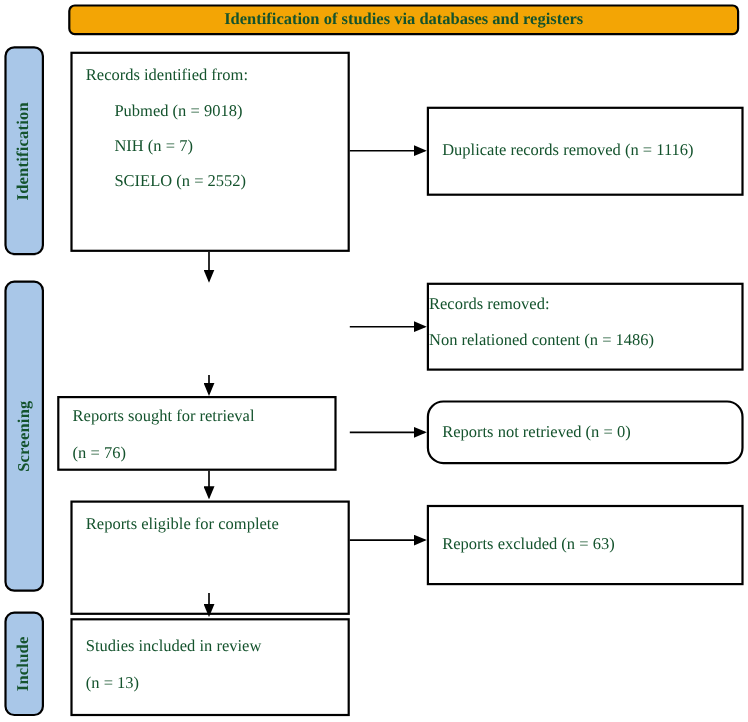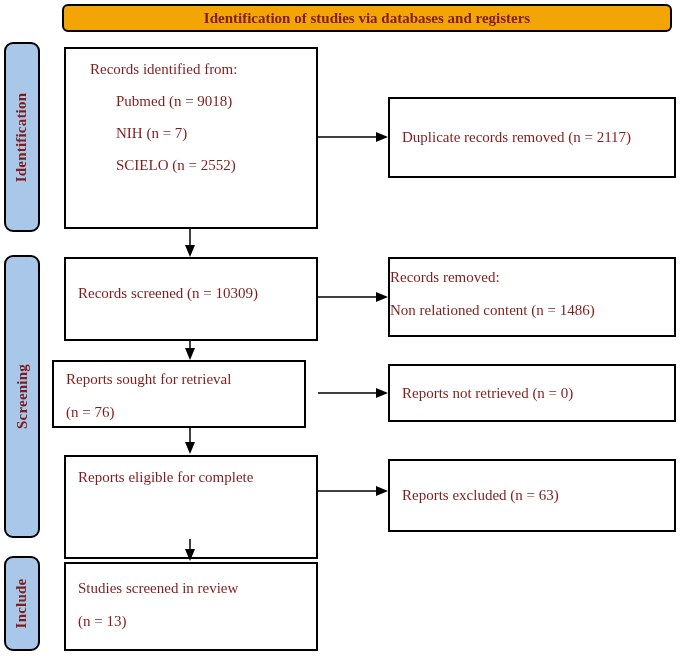--- a/index.html
+++ b/index.html
@@ -1,18 +1,18 @@
 <!DOCTYPE html>
 <html style="--banner-bg: #F3A505; --sidebar-bg: #A9C7E8;"><head>
 <meta charset="utf-8">
 <style>
   html,body{margin:0;padding:0;background:#fff;}
   .canvas{
     position:relative;width:680px;height:656px;background:#ffffff;
-    font-family:"Liberation Serif", serif;color:#7f1d1d;font-size:15px;
+    font-family:"Liberation Serif", serif;color:#14532d;font-size:15px;
     overflow:hidden;
   }
   .banner{
     position:absolute;left:62px;top:4px;width:610px;height:28px;
     background:var(--banner-bg,#F3A505);
     border:2px solid #000;border-radius:6px;
     display:flex;align-items:center;justify-content:center;
     font-weight:bold;font-size:15px;box-sizing:border-box;
   }
   .tab{
@@ -28,30 +28,30 @@
   }
   .tab-identification{top:42px;height:190px;}
   .tab-screening{top:255px;height:283px;}
   .tab-include{top:556px;height:95px;}
   .box{
     position:absolute;background:#fff;border:2px solid #000;
     box-sizing:border-box;overflow:hidden;
   }
   .line{white-space:nowrap;}
   .indent{padding-left:26px;font-family:Liberation Serif, serif;}
-  .box-a{left:64px;top:47px;width:254px;height:182px;padding:4px 8px 0 24px;}
+  .box-a{left:64px;top:47px;width:254px;height:182px;padding:4px 8px 0 12px;}
   .box-a .line{line-height:32px;}
   .box-b{left:388px;top:97px;width:288px;height:81px;display:flex;align-items:center;padding-left:12px;}
   .box-c{left:64px;top:257px;width:254px;height:84px;padding:18px 8px 0 12px;}
   .box-c .line{line-height:33px;}
   .box-d{left:388px;top:257px;width:288px;height:80px;padding:2px 8px 0 0;}
   .box-d .line{line-height:33px;}
   .box-e{left:52px;top:360px;width:254px;height:68px;padding:1px 8px 0 12px;}
   .box-e .line{line-height:33px;}
-  .box-f{left:388px;top:364px;width:288px;height:58px;display:flex;align-items:center;padding-left:12px;}
+  .box-f{left:388px;top:364px;width:288px;height:58px;display:flex;align-items:center;padding-left:12px;border-radius:15px;}
   .box-g{left:64px;top:455px;width:254px;height:104px;padding:9px 8px 0 12px;}
   .box-g .line{line-height:22px;}
   .box-h{left:388px;top:459px;width:288px;height:73px;display:flex;align-items:center;padding-left:12px;}
   .box-i{left:64px;top:562px;width:254px;height:89px;padding:8px 8px 0 12px;}
   .box-i .line{line-height:33px;}
   .arrows{position:absolute;left:0;top:0;pointer-events:none;}
 </style>
 </head>
 <body>
 
@@ -72,26 +72,23 @@
   </div>
 
   <div class="box box-a">
     <div class="line">Records identified from:</div>
     <div class="line indent">Pubmed (n = 9018)</div>
     <div class="line indent">NIH (n = 7)</div>
     <div class="line indent">SCIELO (n = 2552)</div>
   </div>
 
   <div class="box box-b">
-    <div class="line">Duplicate records removed  (n = 2117)</div>
+    <div class="line">Duplicate records removed  (n = 1116)</div>
   </div>
 
-  <div class="box box-c">
-    <div class="line">Records screened (n = 10309)</div>
-  </div>
 
   <div class="box box-d">
     <div class="line">Records removed:</div>
     <div class="line">Non relationed content (n = 1486)</div>
   </div>
 
   <div class="box box-e">
     <div class="line">Reports sought for retrieval</div>
     <div class="line">(n = 76)</div>
   </div>
@@ -102,21 +99,21 @@
 
   <div class="box box-g">
     <div class="line">Reports eligible for complete</div>
   </div>
 
   <div class="box box-h">
     <div class="line">Reports excluded (n = 63)</div>
   </div>
 
   <div class="box box-i">
-    <div class="line">Studies screened in review</div>
+    <div class="line">Studies included in review</div>
     <div class="line">(n = 13)</div>
   </div>
 
   <svg class="arrows" width="680" height="656" viewBox="0 0 680 656" xmlns="http://www.w3.org/2000/svg">
     <defs>
       <marker id="ah" markerUnits="userSpaceOnUse" markerWidth="12" markerHeight="10" refX="10" refY="5" orient="auto">
         <path d="M0,0 L12,5 L0,10 Z" fill="#000"></path>
       </marker>
     </defs>
     <line x1="318" y1="137" x2="386" y2="137" stroke="#000" stroke-width="1.5" marker-end="url(#ah)"></line>

